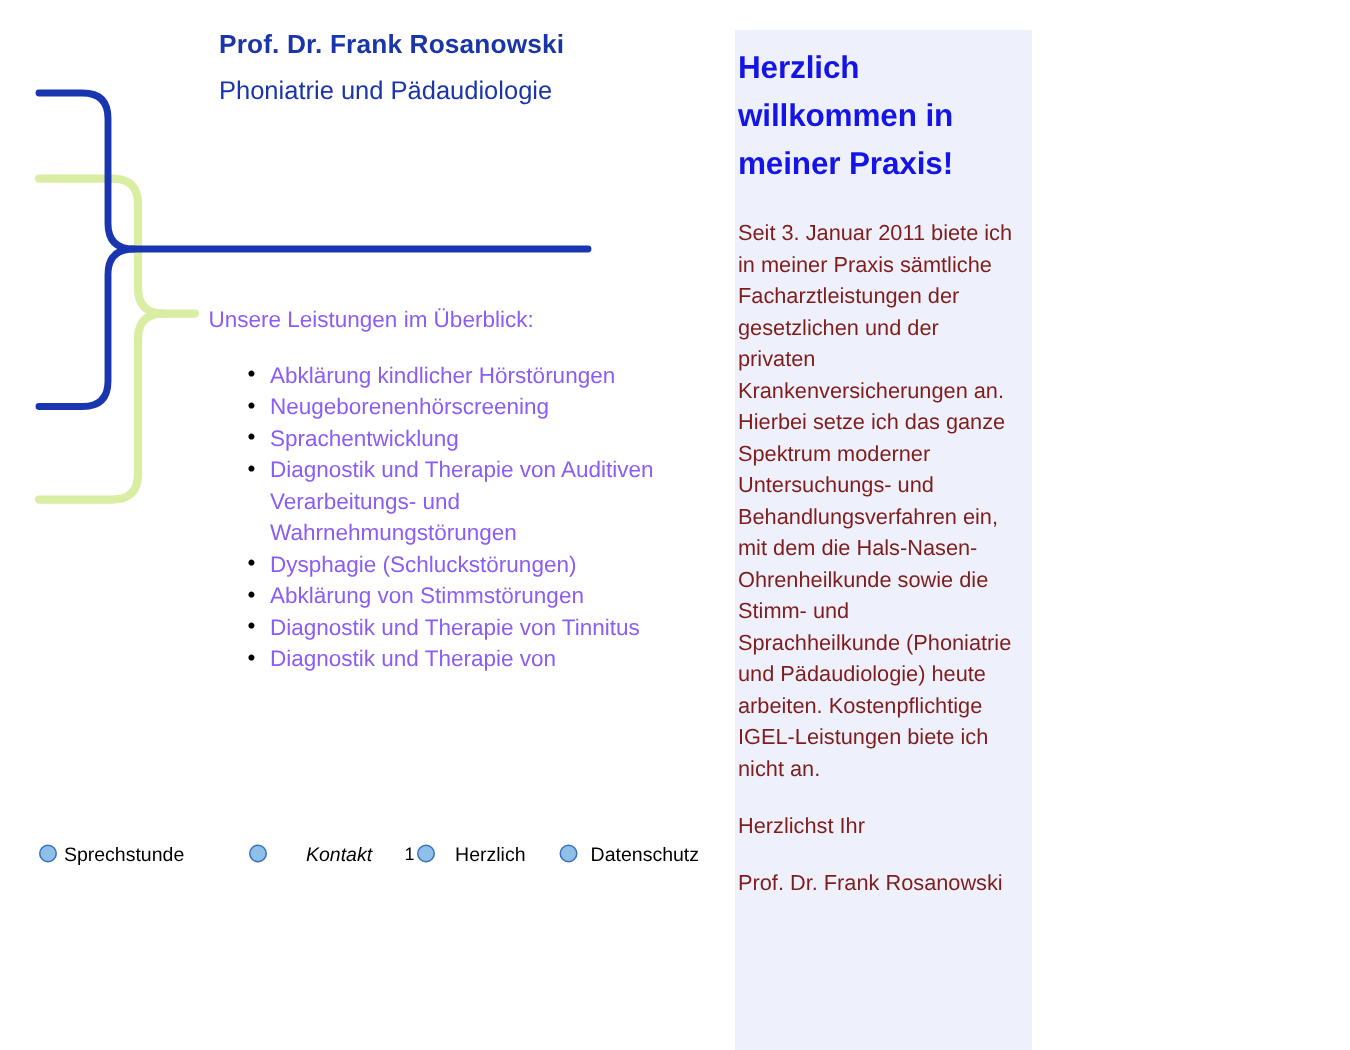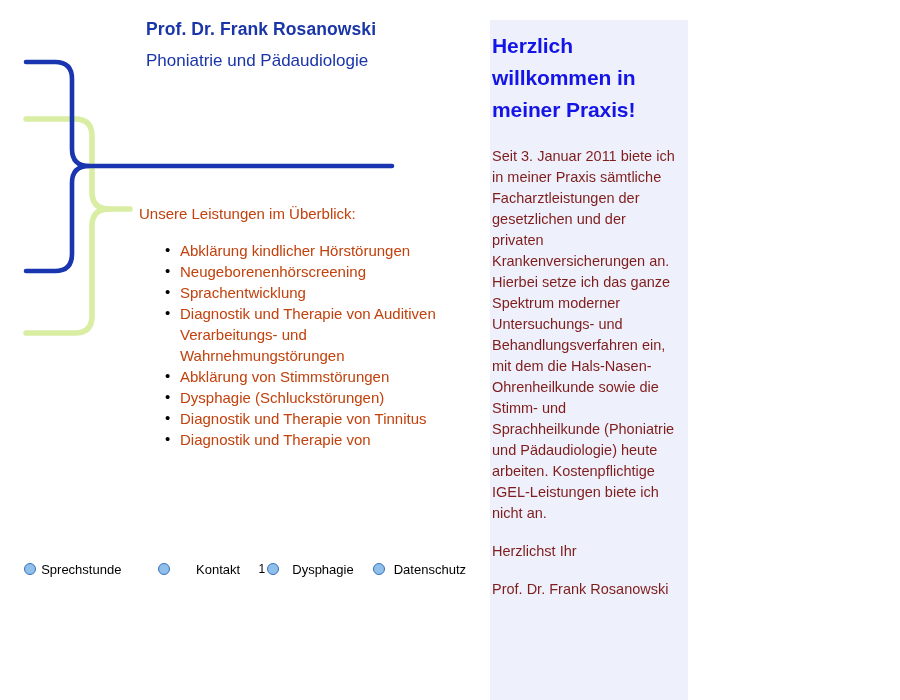--- a/index.html
+++ b/index.html
@@ -43,21 +43,21 @@
     font-size: 17.5px;
     letter-spacing: .1px;
   }
 
   
   #services {
     position: absolute;
     left: 139px;
     top: 203px;
     width: 300px;
-    color: #c2410c;
+    color: #8b5cf6;
   }
   #services-title {
     font-size: 15px;
     line-height: 21px;
     margin: 0 0 16px 0;
   }
   #services-list {
     margin: 0;
     padding: 0 0 0 27px;
     list-style: none;
@@ -165,43 +165,43 @@
   <div class="h-line">Phoniatrie und Pädaudiologie</div>
 </div>
 
 <div id="services">
   <div id="services-title">Unsere Leistungen im Überblick:</div>
   <ul id="services-list">
     <li>Abklärung kindlicher Hörstörungen</li>
     <li>Neugeborenenhörscreening</li>
     <li>Sprachentwicklung</li>
     <li>Diagnostik und Therapie von Auditiven Verarbeitungs- und Wahrnehmungstörungen</li>
+    <li>Dysphagie (Schluckstörungen)</li>
     <li>Abklärung von Stimmstörungen</li>
-    <li>Dysphagie (Schluckstörungen)</li>
     <li>Diagnostik und Therapie von Tinnitus</li>
     <li>Diagnostik und Therapie von</li>
   </ul>
 </div>
 
 <div id="bottom-nav">
   <div class="nav-gap-c"></div>
   <a class="nav-item" href="#" style="text-decoration:none;color:inherit;">
     <span class="nav-dot"></span>
     <span class="nav-label">Sprechstunde</span>
   </a>
   <div class="nav-gap-a"></div>
   <a class="nav-item" href="#" style="text-decoration:none;color:inherit;">
     <span class="nav-dot"></span>
-    <span class="nav-label" style="margin-left:26px;">Kontakt</span>
+    <span class="nav-label" style="margin-left:26px;font-style:italic;">Kontakt</span>
   </a>
   <div class="nav-gap-b"></div>
   <span class="nav-stray">1</span>
   <a class="nav-item" href="#" style="text-decoration:none;color:inherit;">
     <span class="nav-dot"></span>
-    <span class="nav-label" style="margin-left:13px;">Dysphagie</span>
+    <span class="nav-label" style="margin-left:13px;">Herzlich</span>
   </a>
   <div class="nav-gap-d"></div>
   <a class="nav-item" href="#" style="text-decoration:none;color:inherit;">
     <span class="nav-dot"></span>
     <span class="nav-label" style="margin-left:9px;">Datenschutz</span>
   </a>
 </div>
 
 <div id="right-panel">
   <h1 id="welcome-heading">Herzlich willkommen in meiner Praxis!</h1>

